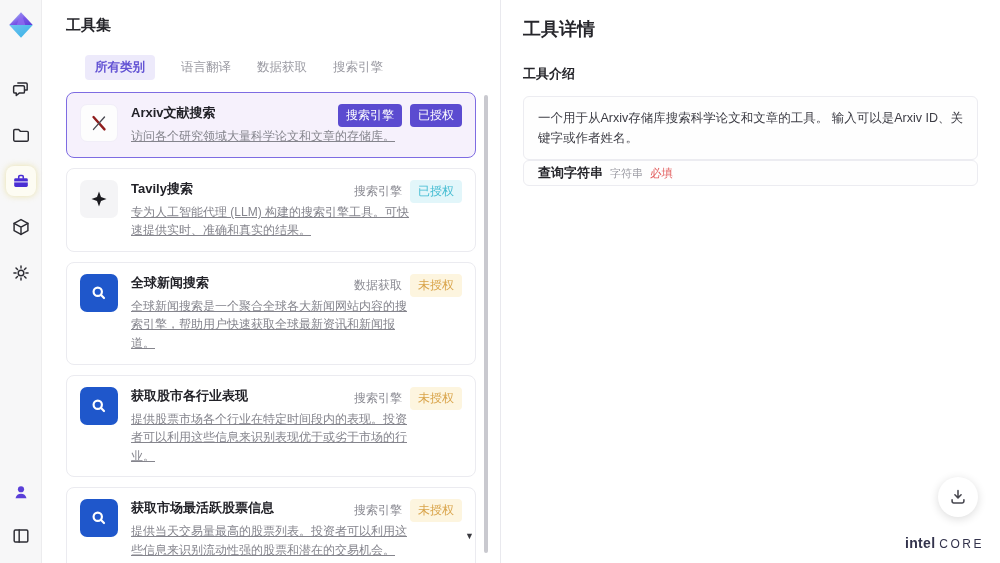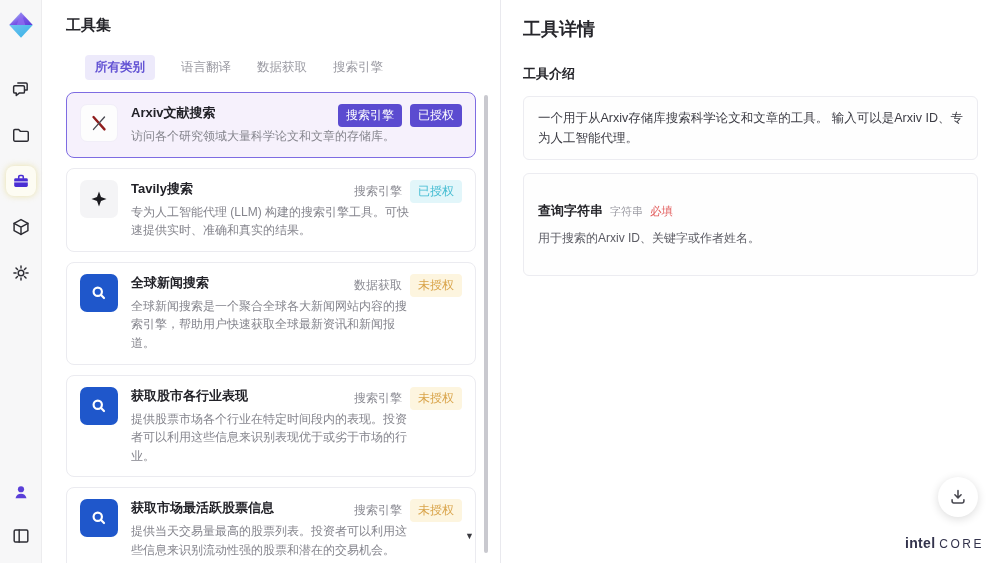--- a/index.html
+++ b/index.html
@@ -30,40 +30,40 @@
   .card { position:relative; display:flex; gap:13px; border:1px solid #ebebf0; border-radius:8px;
     background:#fff; padding:11px 13px; margin-bottom:10px; cursor:pointer; }
   .card.selected { border:1px solid #7e6ce2; background:#f6f1fc; }
   .tool-icon { width:38px; height:38px; border-radius:7px; flex:0 0 38px;
     display:flex; align-items:center; justify-content:center; }
   .icon-arxiv { background:#fdfdfd; border:1px solid #f1eef8; }
   .icon-tavily { background:#f4f4f6; }
   .icon-blue { background:#1f57cb; }
   .tool-body { flex:1; min-width:0; }
   .tool-name { font-size:13px; font-weight:bold; color:#222228; }
-  .tool-desc { font-size:12px; color:#85858d; line-height:1.55; margin-top:5px; max-width:285px; }
+  .tool-desc { font-size:12px; color:#85858d; line-height:1.55; margin-top:5px; max-width:285px;text-decoration:underline; }
   .card-badges { position:absolute; top:11px; right:13px; display:flex; gap:8px; align-items:center; }
   .badge { font-size:12px; border-radius:4px; padding:3px 8px; white-space:nowrap; }
   .badge-solid { background:#5b4bd0; color:#fff; }
   .cat-plain { background:none; color:#8b8b93; padding:3px 0; }
   .badge-cyan { background:#e2f6fa; color:#44bcd2; }
   .badge-yellow { background:#fdf5df; color:#d9a44a; }
 
   .scrollbar { position:absolute; right:12px; top:95px; width:4px; height:458px;
     background:#c9c9cf; border-radius:2px; cursor:pointer; }
   .scroll-hint { position:absolute; right:26px; top:531px; font-size:9px; color:#3a3a40; }
 
   
   .detail-pane { flex:1; border-left:1px solid #e9e9ee; padding:17px 22px; position:relative; }
   .detail-title { font-size:18px; font-weight:bold; }
   .section-heading { font-size:13px; font-weight:bold; margin-top:24px; }
   .intro-box { margin-top:13px; border:1px solid #ececf1; border-radius:6px; background:#fefefe;
     padding:11px 14px; font-size:12.5px; color:#3c3c44; line-height:1.6; }
-  .param-box { margin-top:13px; border:1px solid #ececf1; border-radius:6px; background:#fefefe;
-    padding:28px 14px; }
+  .param-box { border:1px solid #ececf1; border-radius:6px; background:#fefefe;
+    padding:3px 14px; }
   .param-head { display:flex; align-items:baseline; gap:7px; }
   .param-name { font-size:13px; font-weight:bold; }
   .param-type { font-size:11px; color:#9a9aa2; }
   .param-required { font-size:11.5px; color:#e25c5c; }
   .param-desc { font-size:12px; color:#5c5c64; margin-top:10px; }
 
   .fab { position:absolute; right:22px; bottom:46px; width:40px; height:40px; border-radius:50%;
     background:#fff; box-shadow:0 2px 10px rgba(0,0,0,.14); display:flex; align-items:center;
     justify-content:center; cursor:pointer; }
   .fab svg { width:20px; height:20px; stroke:#46464e; stroke-width:1.7; fill:none;
@@ -239,28 +239,27 @@
   </div>
 
 </div>
     <div class="scrollbar"></div>
     <div class="scroll-hint">▼</div>
   </div>
 
   <div class="detail-pane">
     <div class="detail-title">工具详情</div>
     <div class="section-heading">工具介绍</div>
-    <div class="intro-box">一个用于从Arxiv存储库搜索科学论文和文章的工具。 输入可以是Arxiv ID、专为人工智能代理。</div>
+    <div class="intro-box">一个用于从Arxiv存储库搜索科学论文和文章的工具。 输入可以是Arxiv ID、关键字或作者姓名。</div>
     <div class="param-box">
       <div class="param-head">
         <span class="param-name">查询字符串</span>
         <span class="param-type">字符串</span>
         <span class="param-required">必填</span>
       </div>
-      <div class="param-desc">用于搜索的Arxiv ID、关键字或作者姓名。</div>
     </div>
 
     <div class="fab">
       <svg viewBox="0 0 22 22">
         <path d="M11 4v7.2M7.6 8.6 11 12l3.4-3.4"></path>
         <path d="M4.5 14v1.8A1.7 1.7 0 0 0 6.2 17.5h9.6a1.7 1.7 0 0 0 1.7-1.7V14"></path>
       </svg>
     </div>
     <div class="brand">
       <span class="brand-intel">intel</span>

